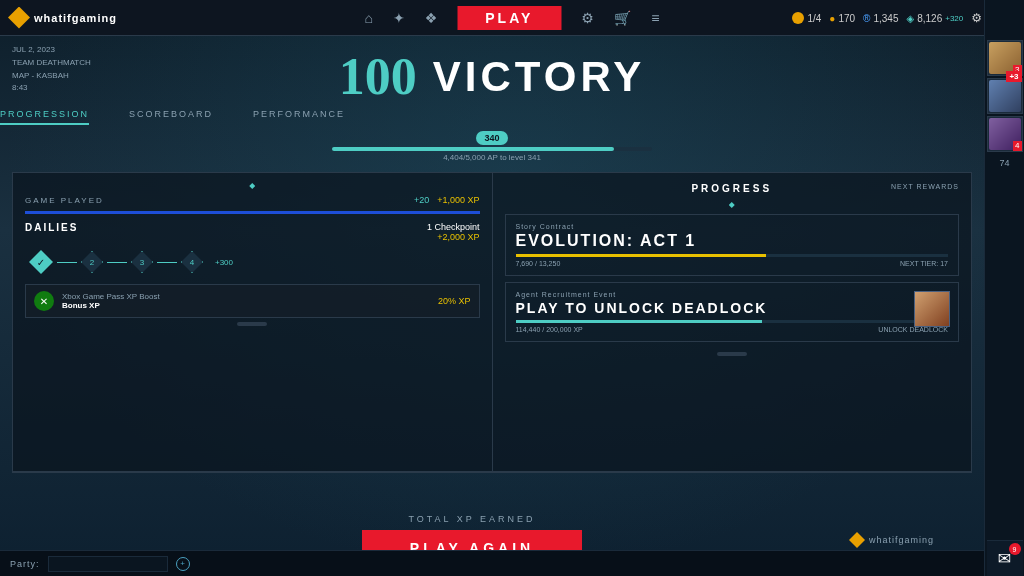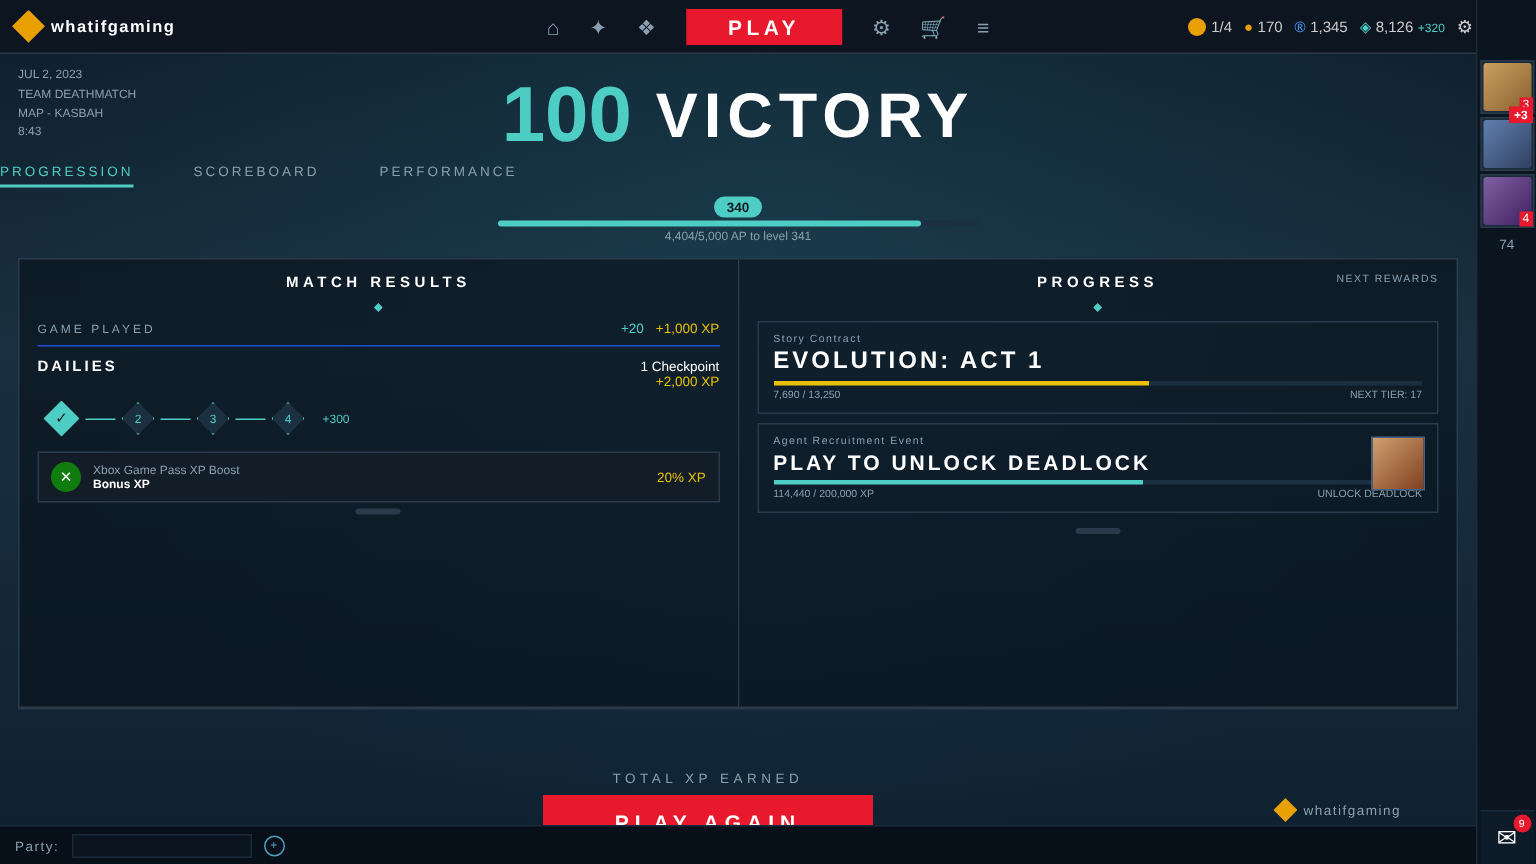--- a/index.html
+++ b/index.html
@@ -204,20 +204,21 @@
       display: flex;
       align-items: center;
       justify-content: center;
       gap: 16px;
     }
     .score-my {
       font-size: 52px;
       font-weight: bold;
       color: #4ecdc4;
       line-height: 1;
+      font-family: Liberation Serif, serif;
     }
     .victory-text {
       font-size: 42px;
       font-weight: 900;
       color: #fff;
       letter-spacing: 4px;
       line-height: 1;
     }
     .score-enemy {
       font-size: 52px;
@@ -320,21 +321,21 @@
       margin: 0 auto 6px;
     }
 
     
     .game-played-row {
       display: flex;
       align-items: center;
       justify-content: space-between;
       margin-bottom: 8px;
       padding-bottom: 6px;
-      border-bottom: 1px solid #1d4ed8;
+      border-bottom: 3px solid #1d4ed8;
     }
     .gp-label {
       font-size: 8px;
       letter-spacing: 2px;
       color: #8aa0b0;
     }
     .gp-values {
       display: flex;
       gap: 8px;
       font-size: 9px;
@@ -735,21 +736,20 @@
       <div class="xp-bar-track">
         <div class="xp-bar-fill" style="width:88%"></div>
       </div>
       <div class="xp-label">4,404/5,000 AP to level 341</div>
     </div>
   </div>
 
   <div class="columns">
 
     <div class="col-results">
-      <div class="col-title">MATCH RESULTS</div>
       <div class="col-divider"></div>
 
       <div class="game-played-row">
         <span class="gp-label">GAME PLAYED</span>
         <div class="gp-values">
           <span class="xp-green">+20</span>
           <span class="xp-yellow">+1,000 XP</span>
         </div>
       </div>
 

